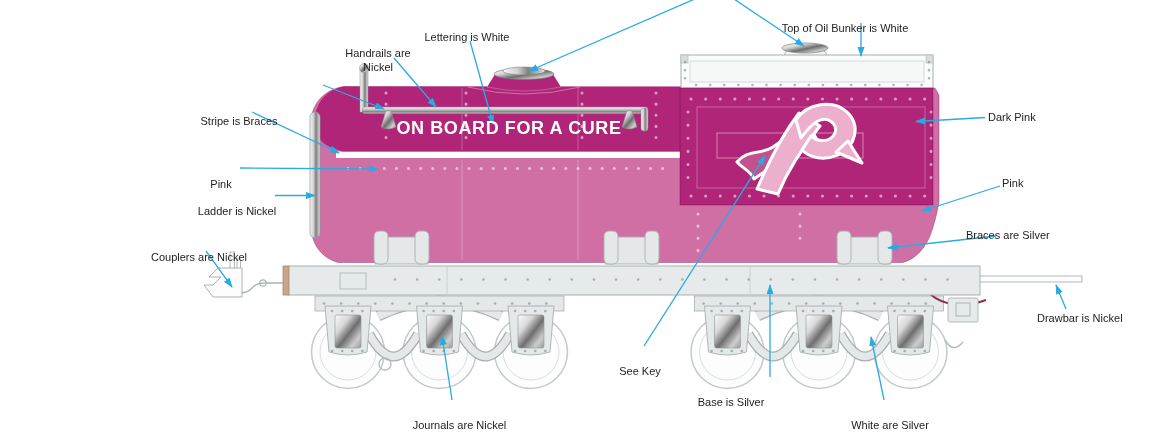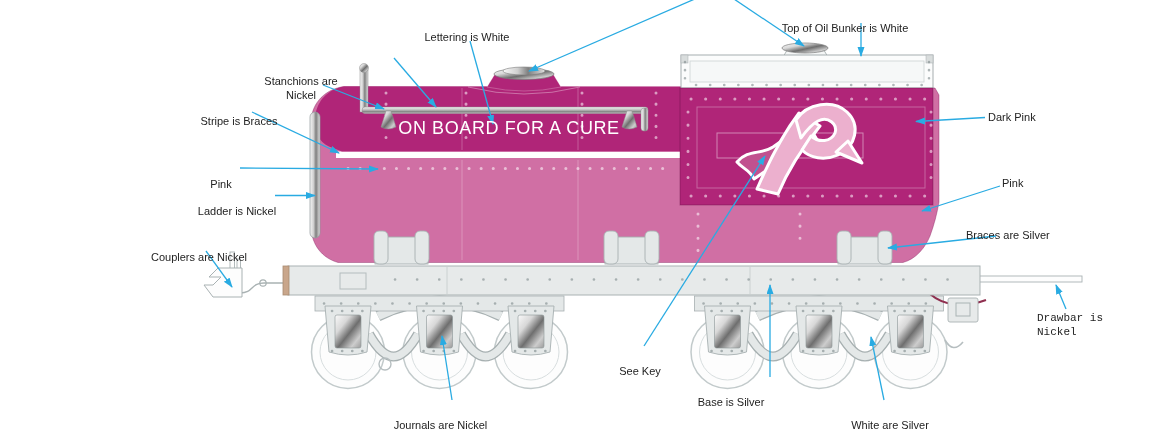--- a/index.html
+++ b/index.html
@@ -3,21 +3,21 @@
 <meta charset="utf-8">
 <style>
   html,body{margin:0;padding:0;background:#ffffff;}
   #stage{position:relative;width:1168px;height:445px;background:#ffffff;overflow:hidden;
          font-family:"Liberation Sans",sans-serif;}
   #art{position:absolute;left:0;top:0;}
   .lbl{position:absolute;font-size:11px;line-height:1.25;color:#232323;
        font-family:"Liberation Sans",sans-serif;}
   .c{text-align:center;margin-top:16px;}
   .slogan{position:absolute;left:396px;top:118px;width:226px;text-align:center;
-          color:#ffffff;font-weight:normal;font-size:18px;letter-spacing:0.6px;
+          color:#ffffff;font-weight:bold;font-size:18px;letter-spacing:0.6px;
           white-space:nowrap;font-family:"Liberation Sans",sans-serif;}
   .rivp{stroke:rgba(255,255,255,0.55);stroke-width:3;stroke-linecap:round;fill:none;}
   .rivg{stroke:rgba(125,136,138,0.6);stroke-width:2.6;stroke-linecap:round;fill:none;}
   .call{stroke:#29abe2;stroke-width:1.3;fill:none;}
 </style>
 </head>
 <body>
 
 <div id="stage">
 
@@ -200,29 +200,29 @@
     <line x1="770" y1="377" x2="770" y2="285" marker-end="url(#arr)"></line>
     <line x1="884" y1="400" x2="871" y2="337" marker-end="url(#arr)"></line>
     <line x1="452" y1="400" x2="442" y2="336" marker-end="url(#arr)"></line>
     <line x1="704" y1="-5" x2="529" y2="71" marker-end="url(#arr)"></line>
     <line x1="728" y1="-5" x2="804" y2="46" marker-end="url(#arr)"></line>
   </g>
 </svg>
 
 <div class="slogan">ON BOARD FOR A CURE</div>
 
-<div class="lbl c" style="left:256px;top:59px;width:90px;">Stanchions are Nickel</div>
+<div class="lbl c" style="left:338px;top:31px;width:80px;">Handrails are Nickel</div>
 <div class="lbl c" style="left:419px;top:15px;width:96px;">Lettering is White</div>
 <div class="lbl c" style="left:198px;top:99px;width:82px;">Stripe is Braces</div>
 <div class="lbl c" style="left:201px;top:162px;width:40px;">Pink</div>
 <div class="lbl c" style="left:187px;top:189px;width:100px;">Ladder is Nickel</div>
 <div class="lbl c" style="left:144px;top:235px;width:110px;text-align:center;">Couplers are Nickel</div>
 <div class="lbl c" style="left:775px;top:6px;width:140px;">Top of Oil Bunker is White</div>
 <div class="lbl" style="left:988px;top:111px;width:70px;">Dark Pink</div>
 <div class="lbl" style="left:1002px;top:177px;width:40px;">Pink</div>
 <div class="lbl" style="left:966px;top:229px;width:100px;">Braces are Silver</div>
-<div class="lbl" style="left:1037px;top:312px;width:110px;font-family:Liberation Mono, monospace;">Drawbar is Nickel</div>
+<div class="lbl" style="left:1037px;top:312px;width:110px;">Drawbar is Nickel</div>
 <div class="lbl c" style="left:610px;top:349px;width:60px;">See Key</div>
 <div class="lbl c" style="left:691px;top:380px;width:80px;">Base is Silver</div>
 <div class="lbl c" style="left:845px;top:403px;width:90px;">White are Silver</div>
-<div class="lbl c" style="left:388px;top:403px;width:105px;">Journals are Nickel</div>
+<div class="lbl c" style="left:407px;top:403px;width:105px;">Journals are Nickel</div>
 
 </div>
 
 </body></html>

